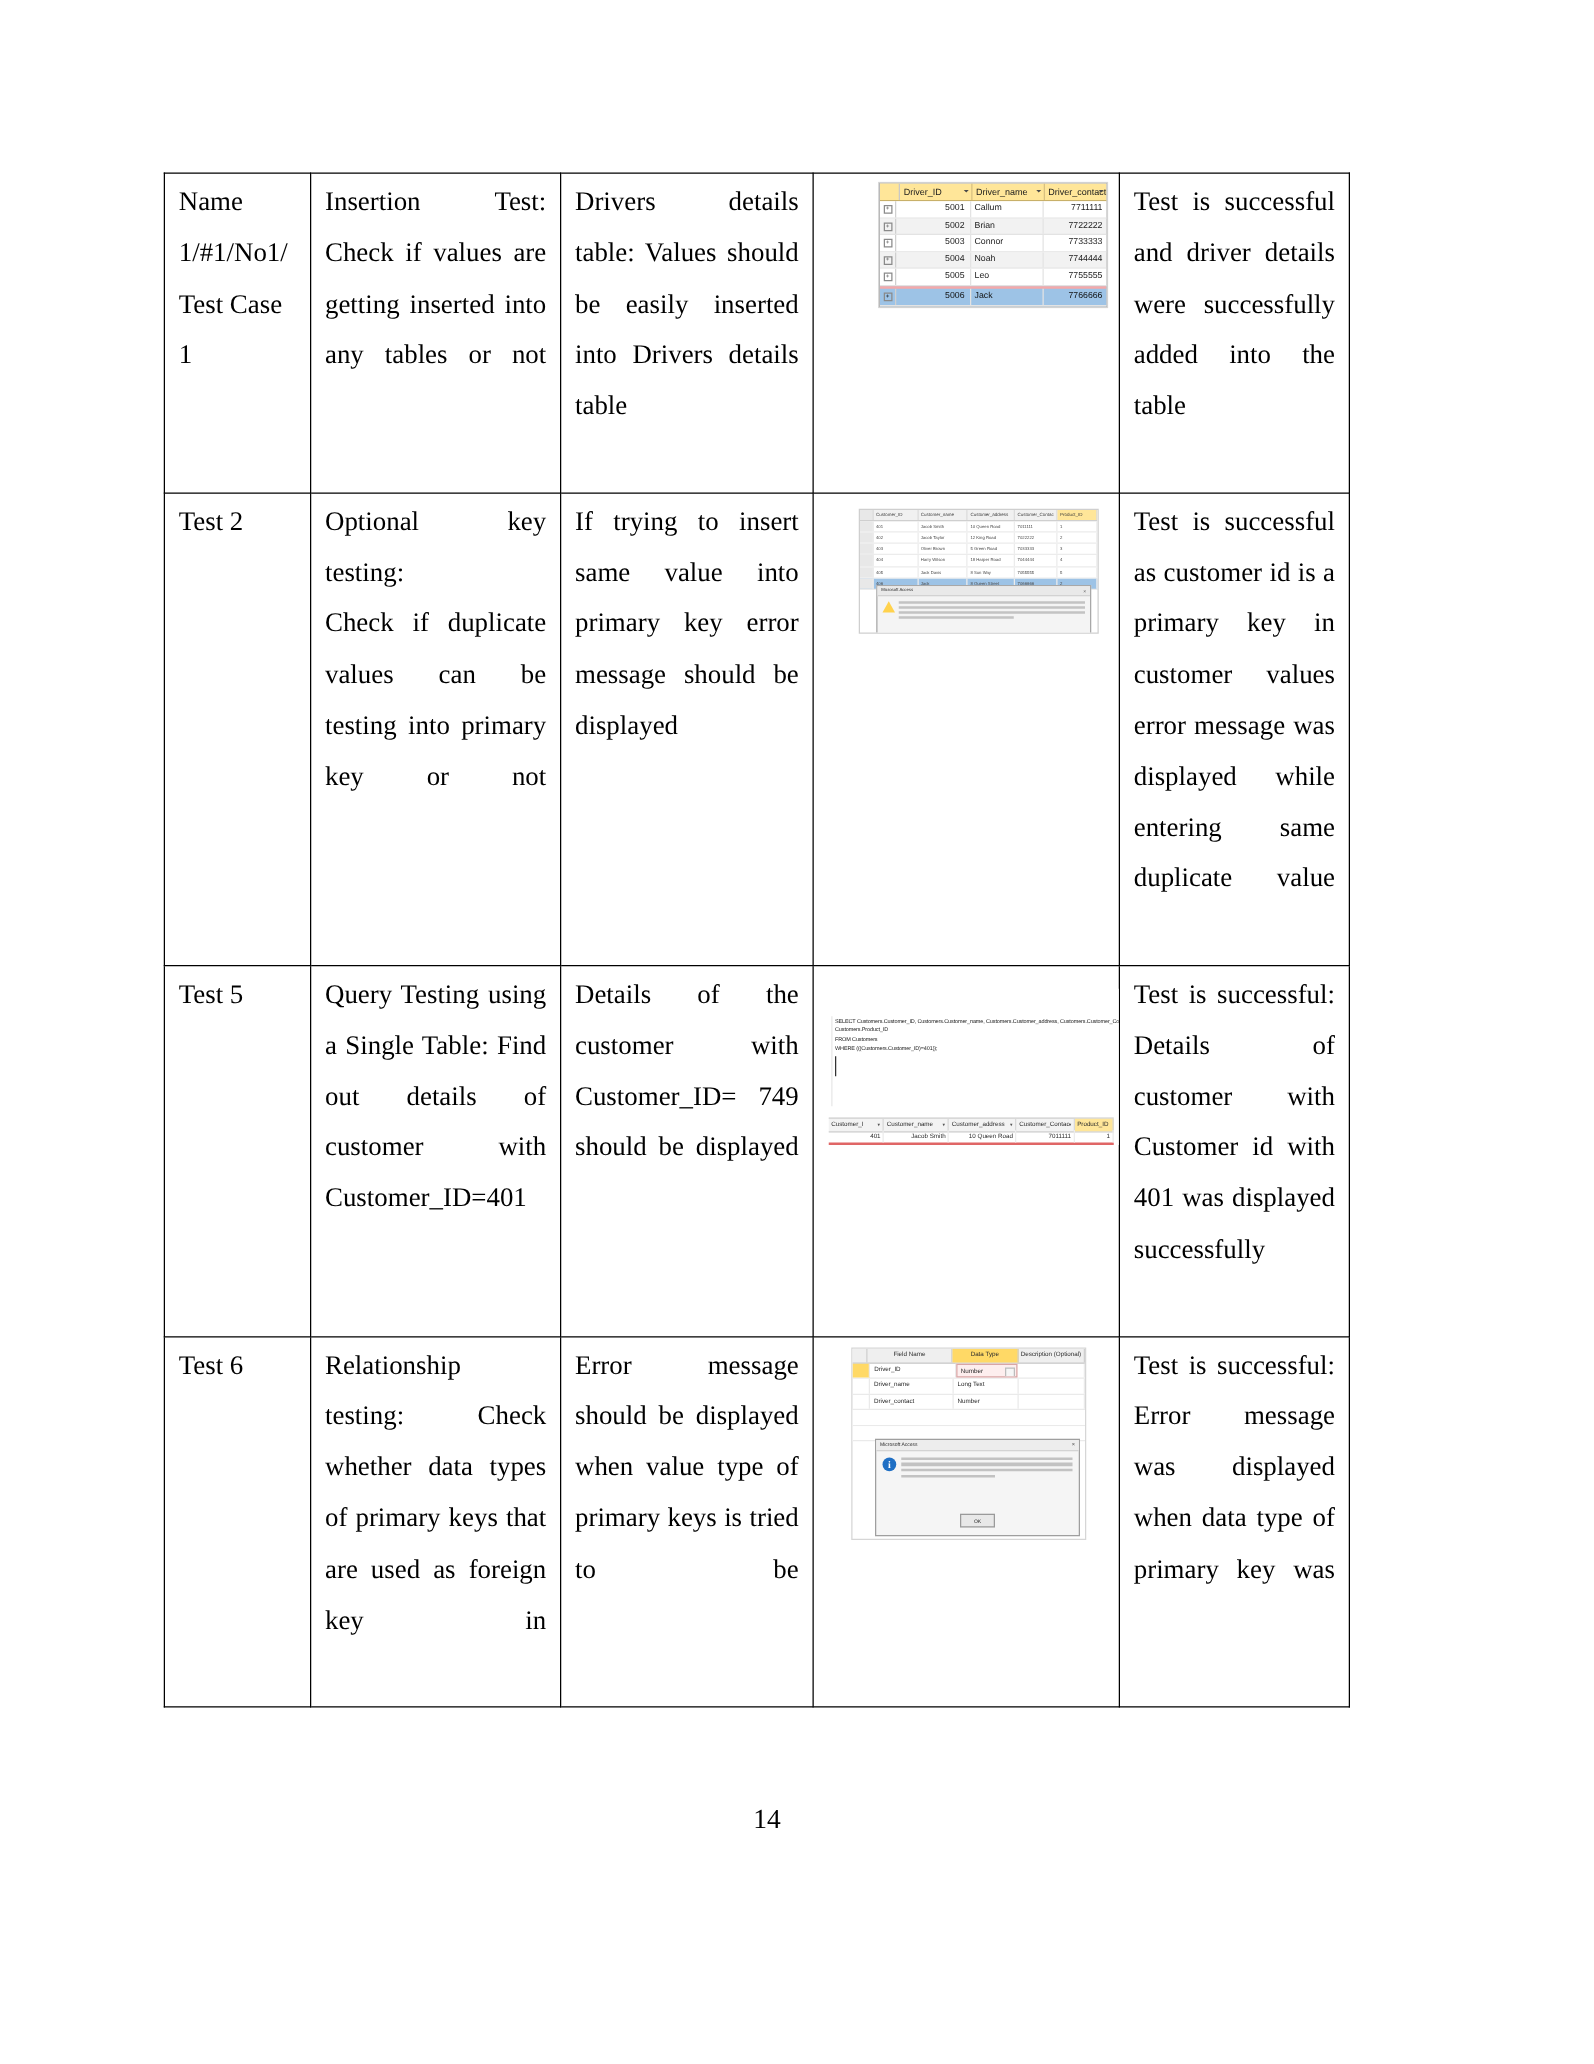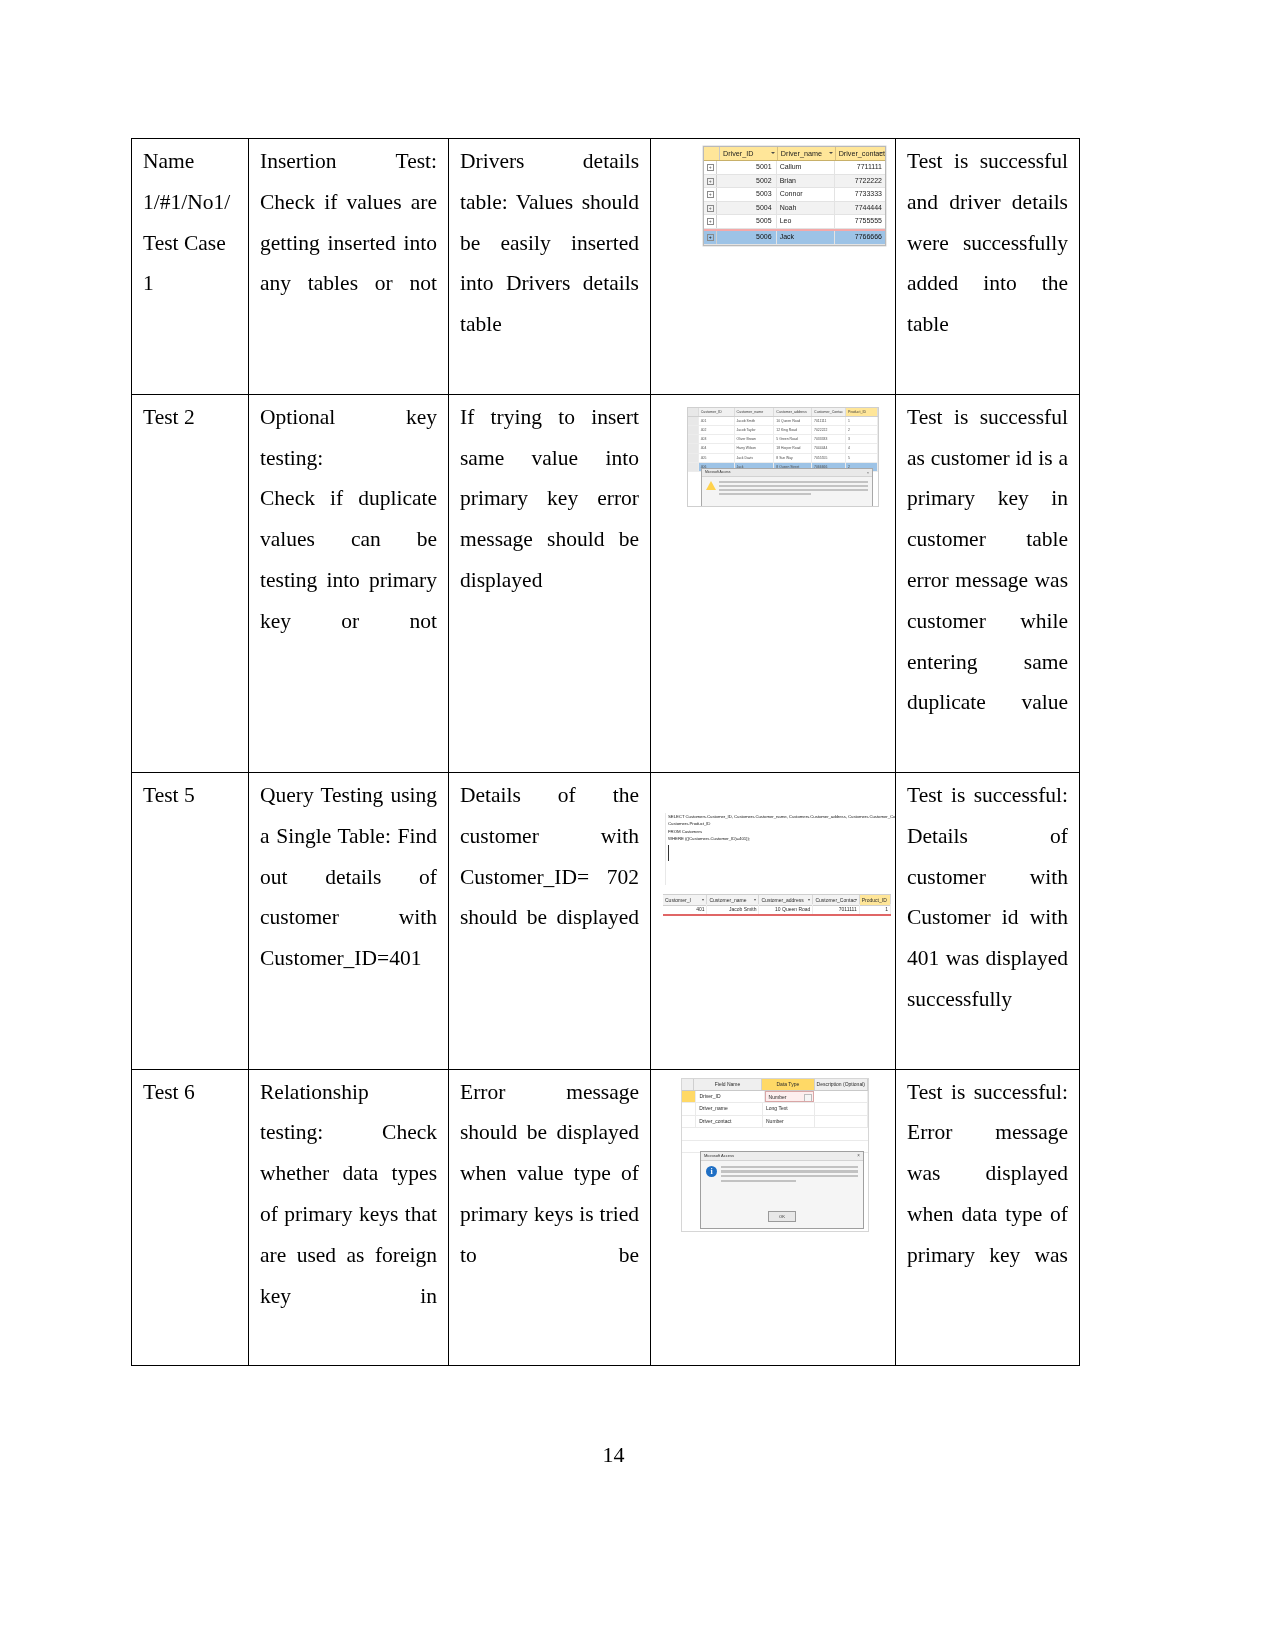--- a/index.html
+++ b/index.html
@@ -576,39 +576,39 @@
                     <div class="ln"></div>
                     <div class="ln"></div>
                     <div class="ln s"></div>
                 </div>
               </div>
             </div>
           </div>
         </td>
         <td>
           <div class="cell-text">
-              <p class="justify">Test is successful as customer id is a primary key in customer table error message was customer while entering same duplicate value</p>
+              <p class="justify">Test is successful as customer id is a primary key in customer values error message was displayed while entering same duplicate value</p>
             </div>
         </td>
       </tr>
 
       <tr>
         <td>
           <div class="cell-text">
               <div>Test 5</div>
             </div>
         </td>
         <td>
           <div class="cell-text">
               <p class="justify">Query Testing using a Single Table: Find out details of customer with Customer_ID=401</p>
             </div>
         </td>
         <td>
           <div class="cell-text">
-              <p class="justify">Details of the customer with Customer_ID= 702 should be displayed</p>
+              <p class="justify">Details of the customer with Customer_ID= 749 should be displayed</p>
             </div>
         </td>
         <td class="col-img">
           <div class="shot ds3">
             <div class="sqlbox">
               <div class="sql-line">SELECT Customers.Customer_ID, Customers.Customer_name, Customers.Customer_address, Customers.Customer_Contact,</div>
               <div class="sql-line">Customers.Product_ID</div>
               <div class="sql-line">FROM Customers</div>
               <div class="sql-line">WHERE (((Customers.Customer_ID)=401));</div>
               <div class="caret"></div>

